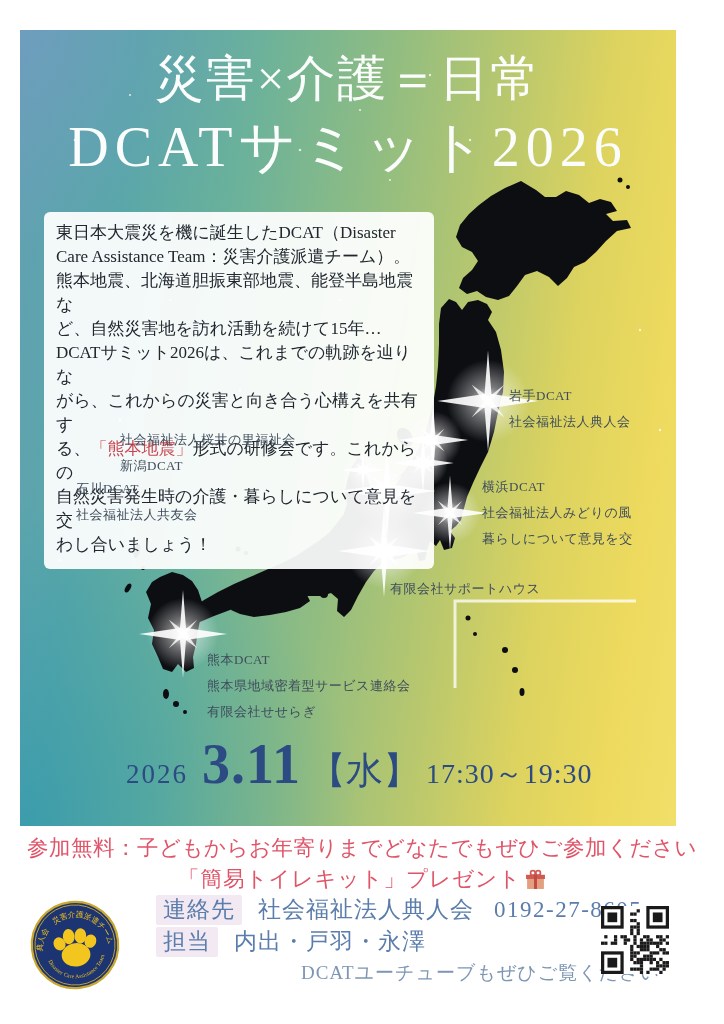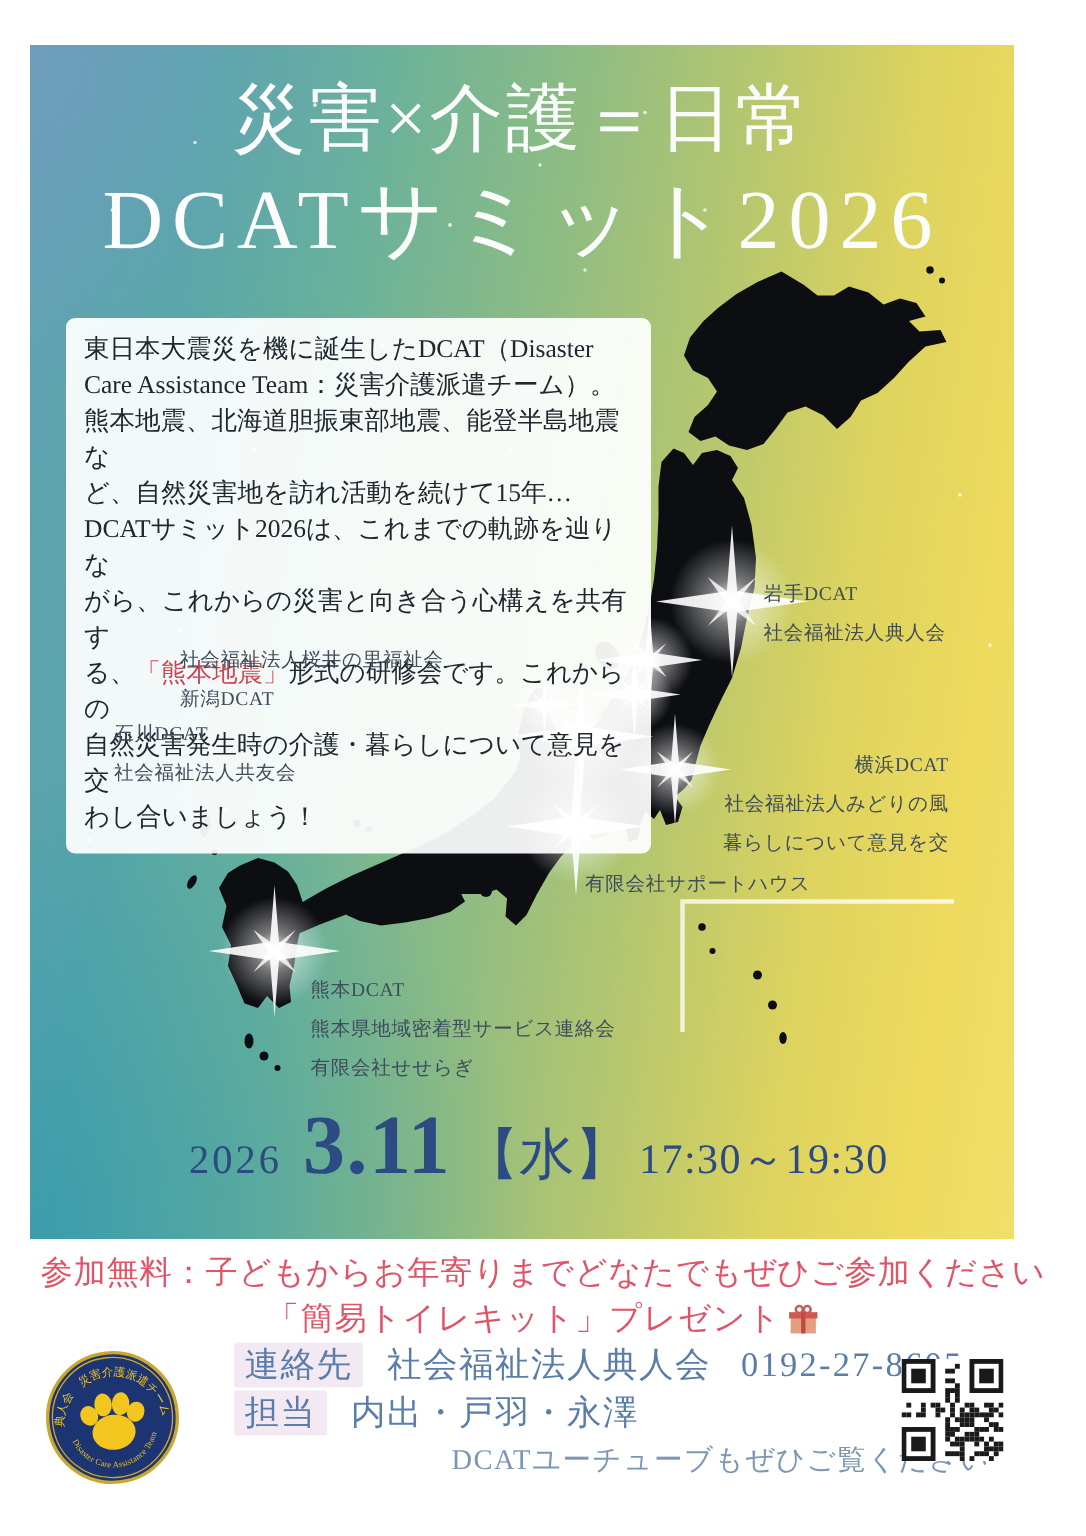--- a/index.html
+++ b/index.html
@@ -17,21 +17,21 @@
   .title2{position:absolute;left:0;top:88px;width:100%;text-align:center;color:#fbfdfc;
           font-size:56px;letter-spacing:6px;line-height:1.05;}
   .intro{position:absolute;left:24px;top:182px;width:366px;background:rgba(255,255,255,.93);
          border-radius:6px;padding:9px 12px 12px 12px;font-size:17px;line-height:1.41;
          color:#20272e;white-space:pre-line;}
   .intro .red{color:#c94550;}
   .loc{position:absolute;color:#3e4c5b;font-size:13px;line-height:26px;letter-spacing:.5px;}
   .loc-iwate{left:489px;top:353px;}
   .loc-niigata{left:100px;top:397px;}
   .loc-ishikawa{left:56px;top:446px;}
-  .loc-yokohama{left:462px;top:467px;text-align:right;}
+  .loc-yokohama{left:462px;top:444px;}
   .loc-nagoya{left:370px;top:546px;}
   .loc-kumamoto{left:187px;top:617px;}
   .date-row{position:absolute;left:106px;top:706px;display:flex;align-items:baseline;
             color:#2c4b82;line-height:1;}
   .date-row .yr{font-size:27px;letter-spacing:2px;margin-right:14px;}
   .date-row .day{font-size:56px;font-weight:bold;letter-spacing:1px;margin-right:8px;}
   .date-row .wk{font-size:37px;margin-right:6px;}
   .date-row .time{font-size:28px;letter-spacing:1px;}
   .venue{position:absolute;left:0;top:764px;width:100%;text-align:center;color:#2e567c;
          font-size:24px;letter-spacing:1px;white-space:pre;}

